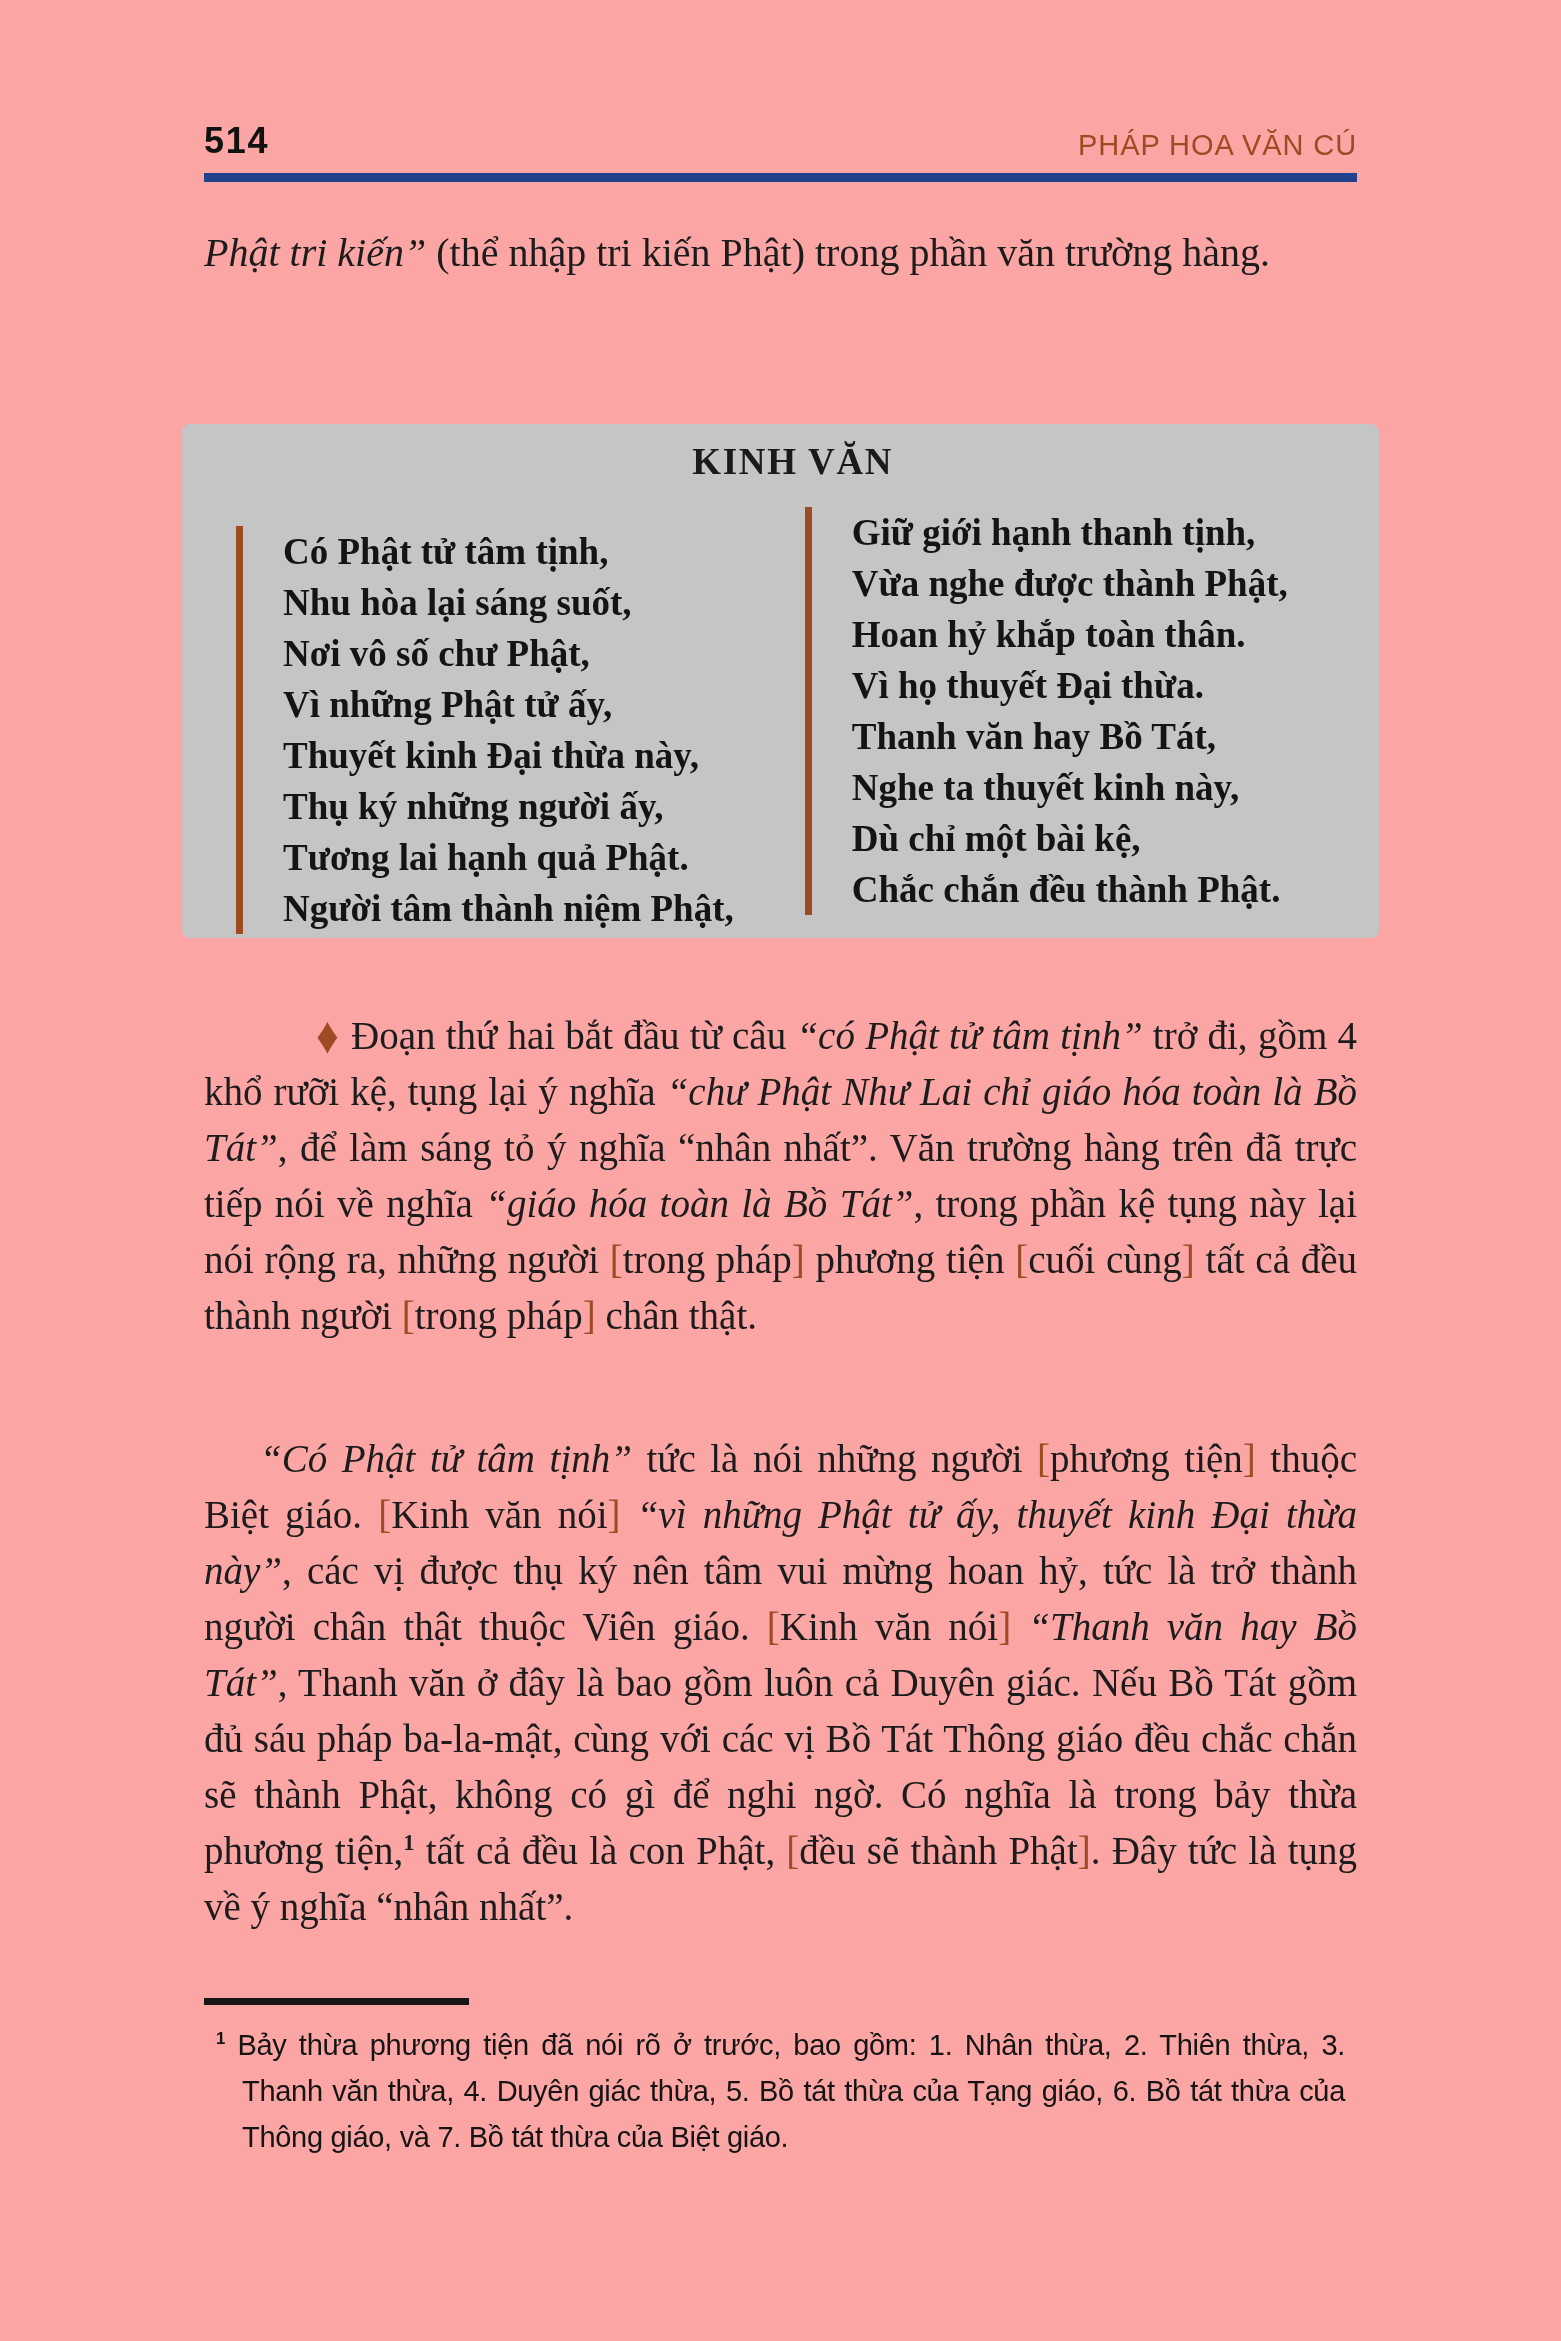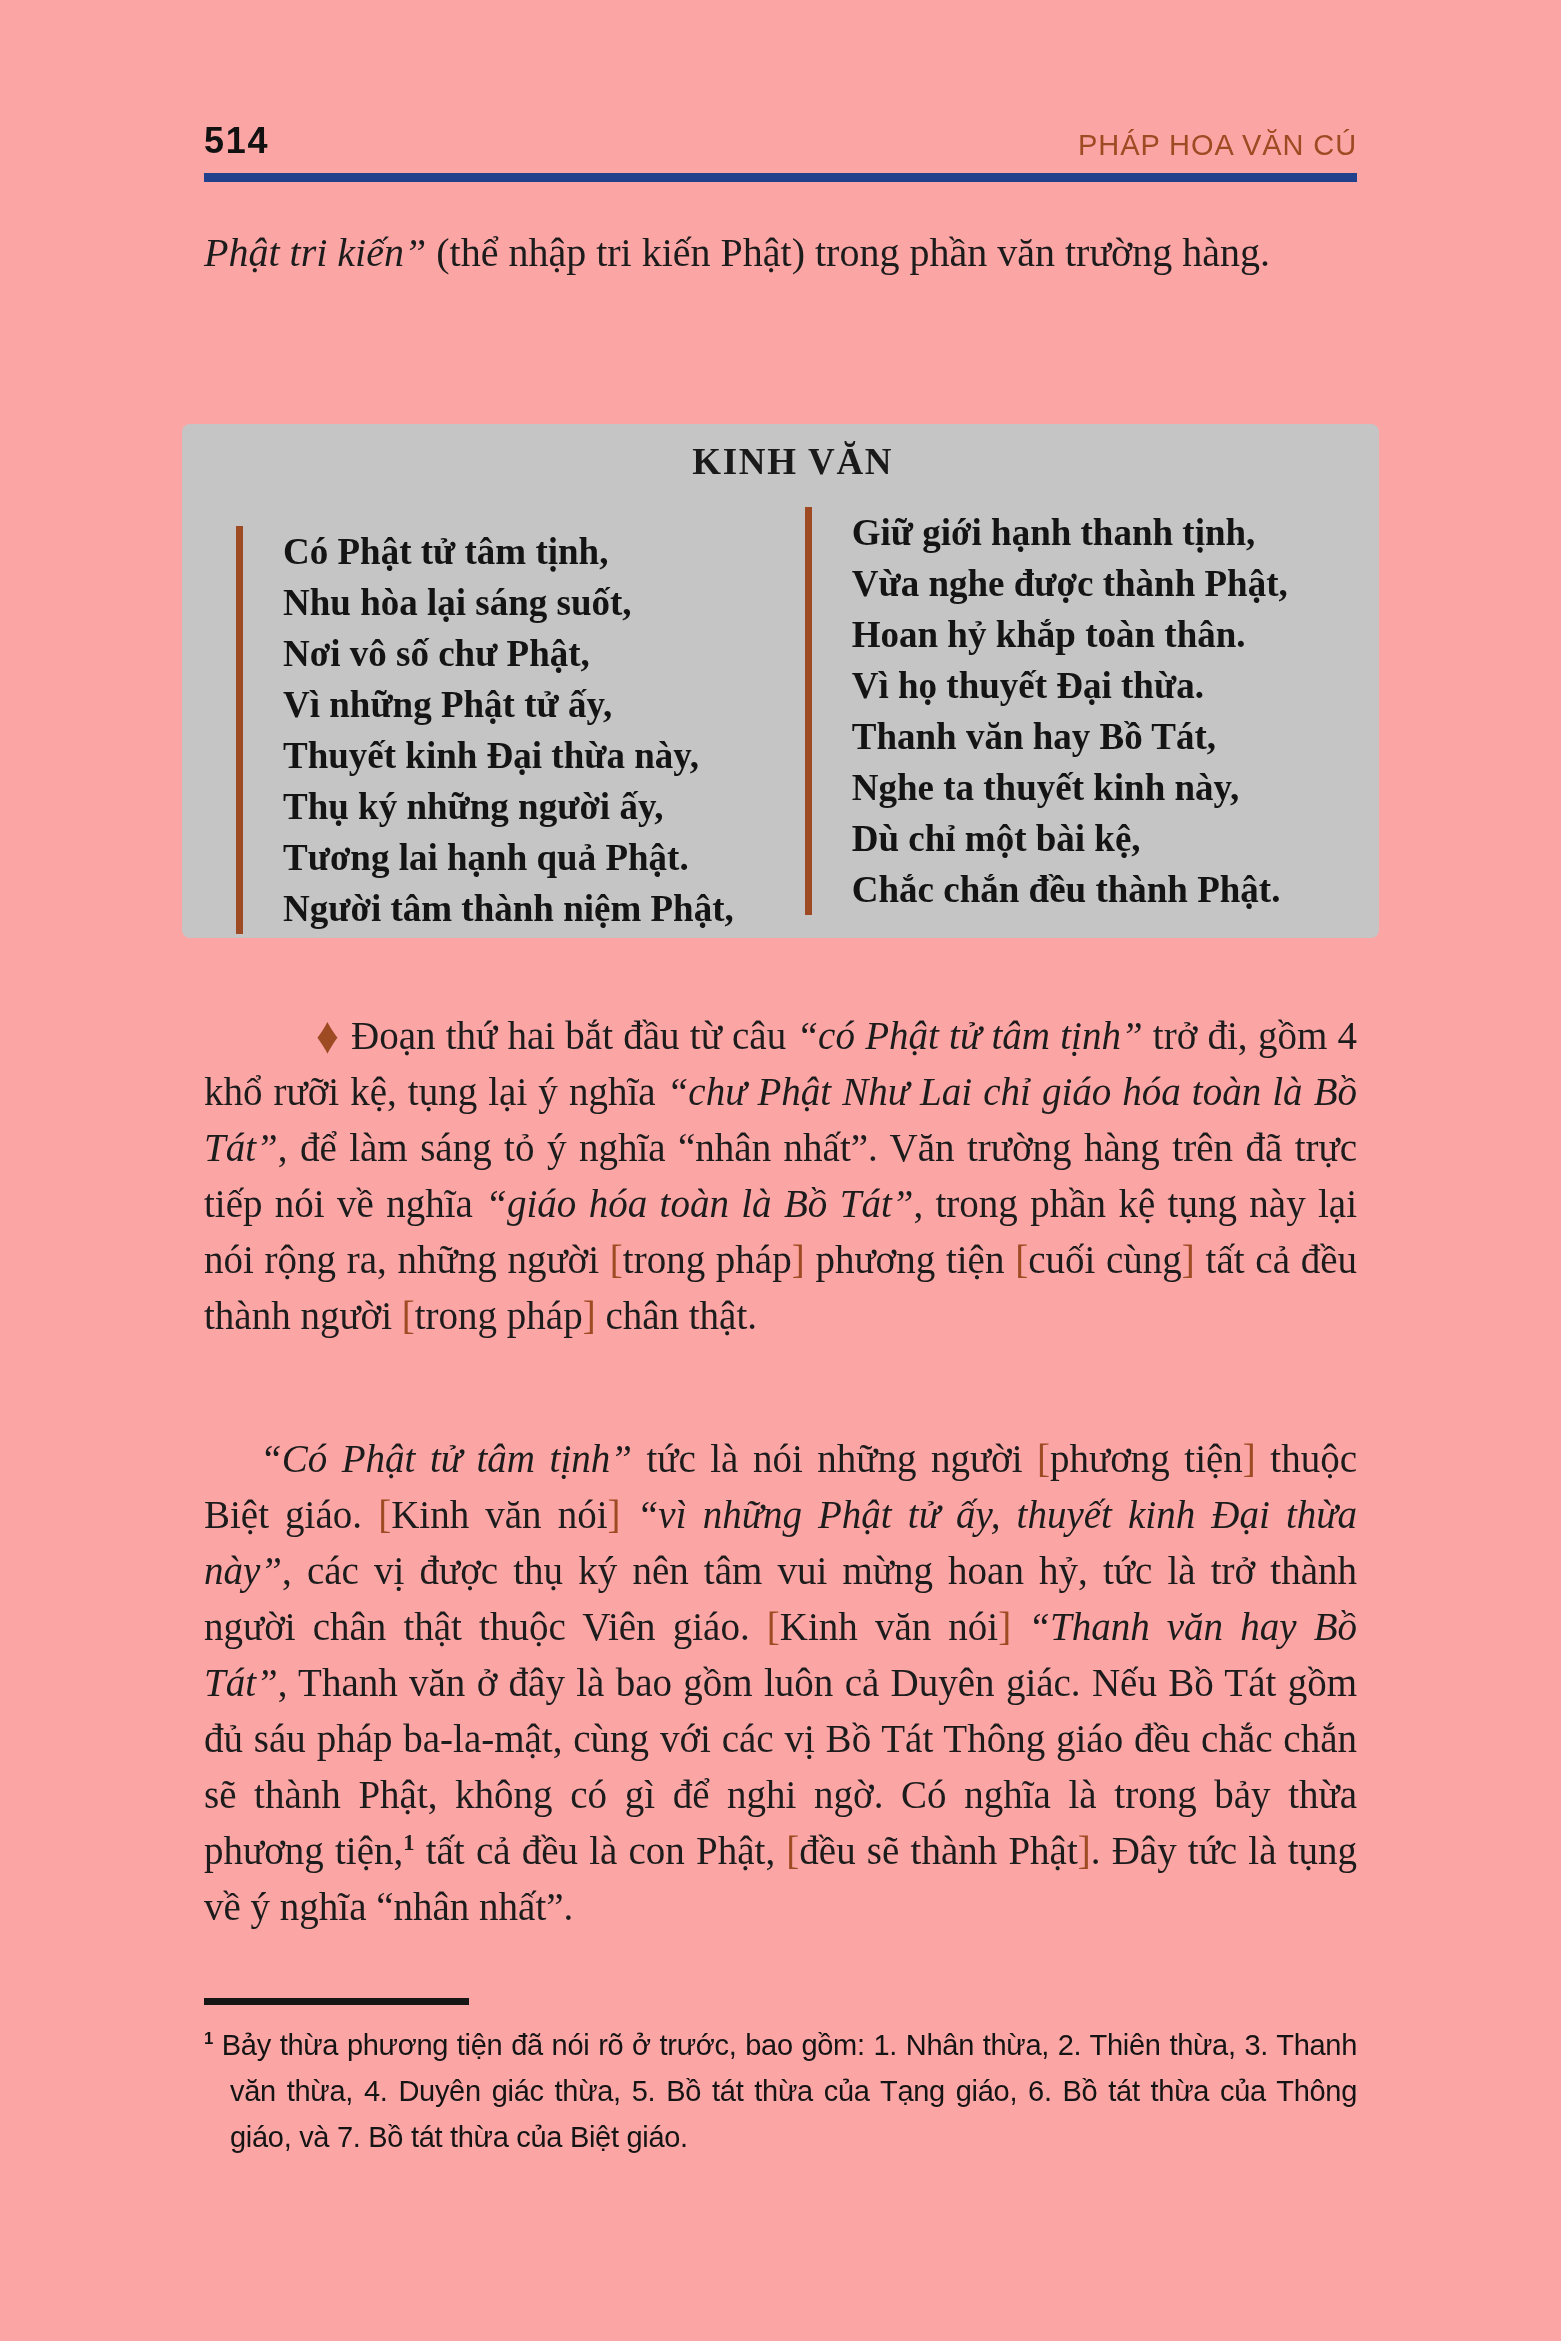--- a/index.html
+++ b/index.html
@@ -79,21 +79,21 @@
   }
   .seg-i{font-style:italic;}
   .seg-accent{color:var(--accent);}
   .seg-sup{vertical-align:super;font-size:58%;font-weight:bold;line-height:0;}
   
   .footnote{
     position:absolute;left:204px;right:204px;top:1998px;
   }
   .fn-rule{width:265px;height:7px;background:var(--fn-rule);margin:0 0 17.3px 0;}
   .fn-text{
-    margin:0;
+    margin:12px;
     font-family:"Liberation Sans","DejaVu Sans",sans-serif;
     font-size:29px;line-height:46px;letter-spacing:-0.3px;
     text-align:justify;
     padding-left:26px;text-indent:-26px;
     color:#141414;
   }
 </style>
 </head>
 <body>
 

